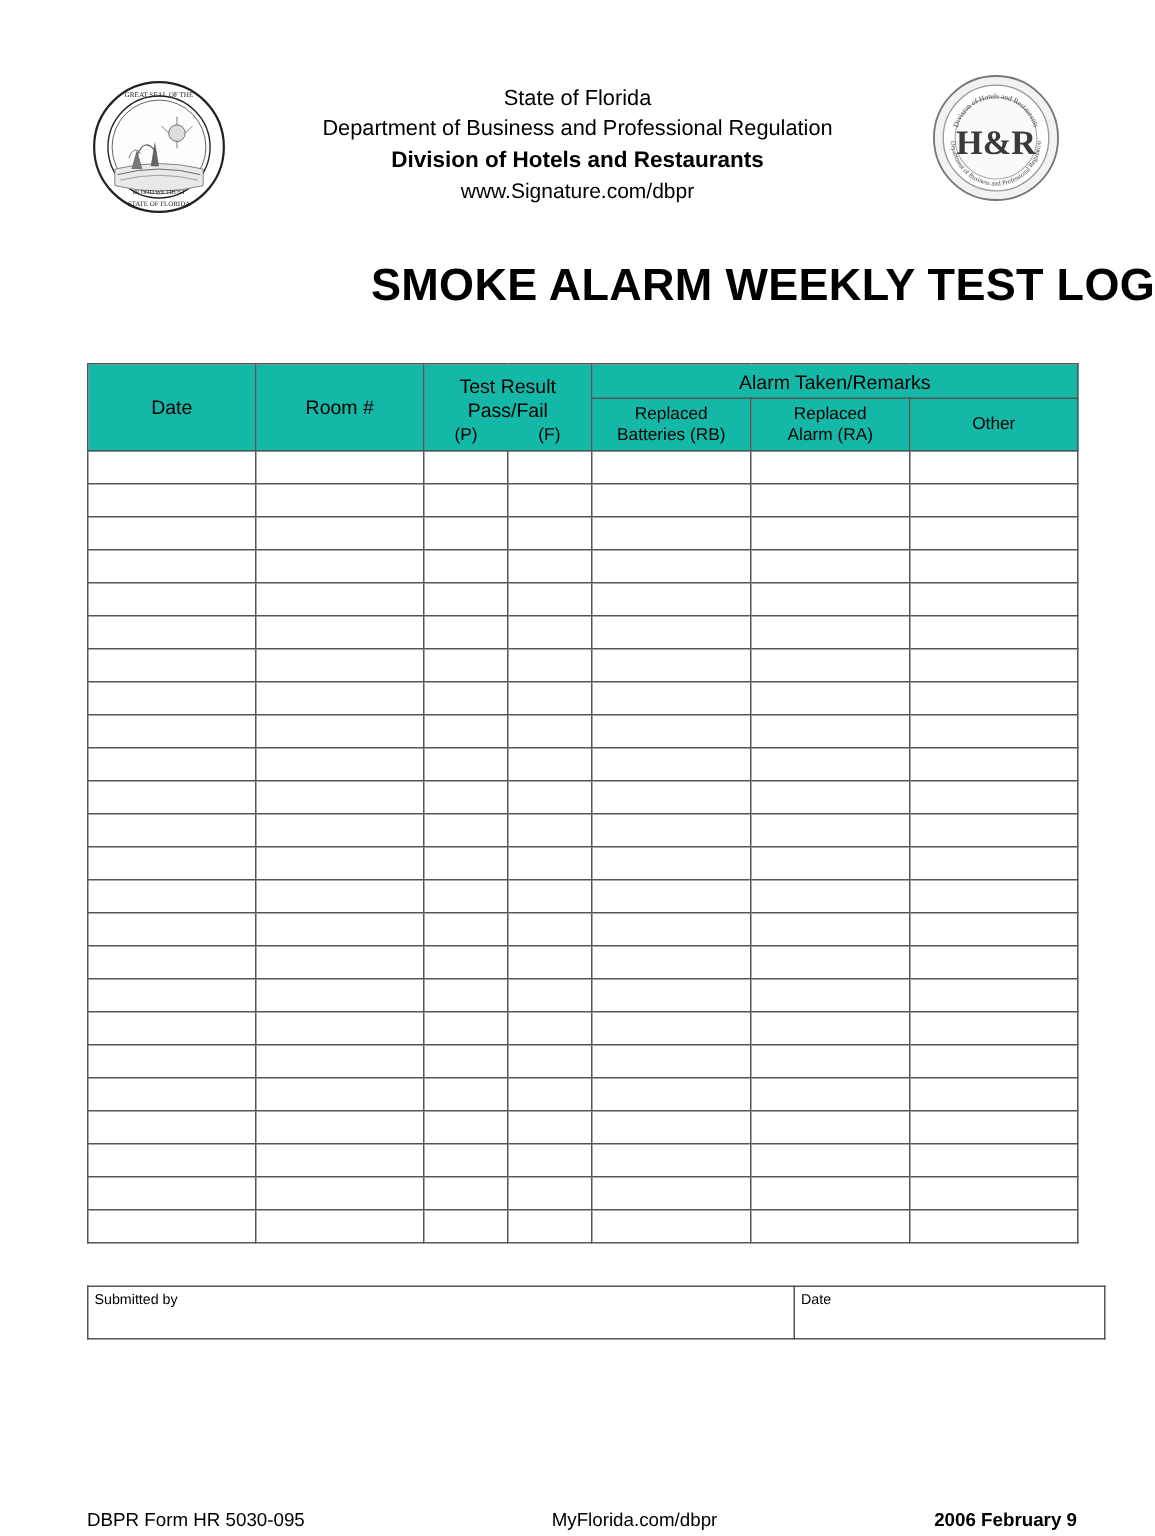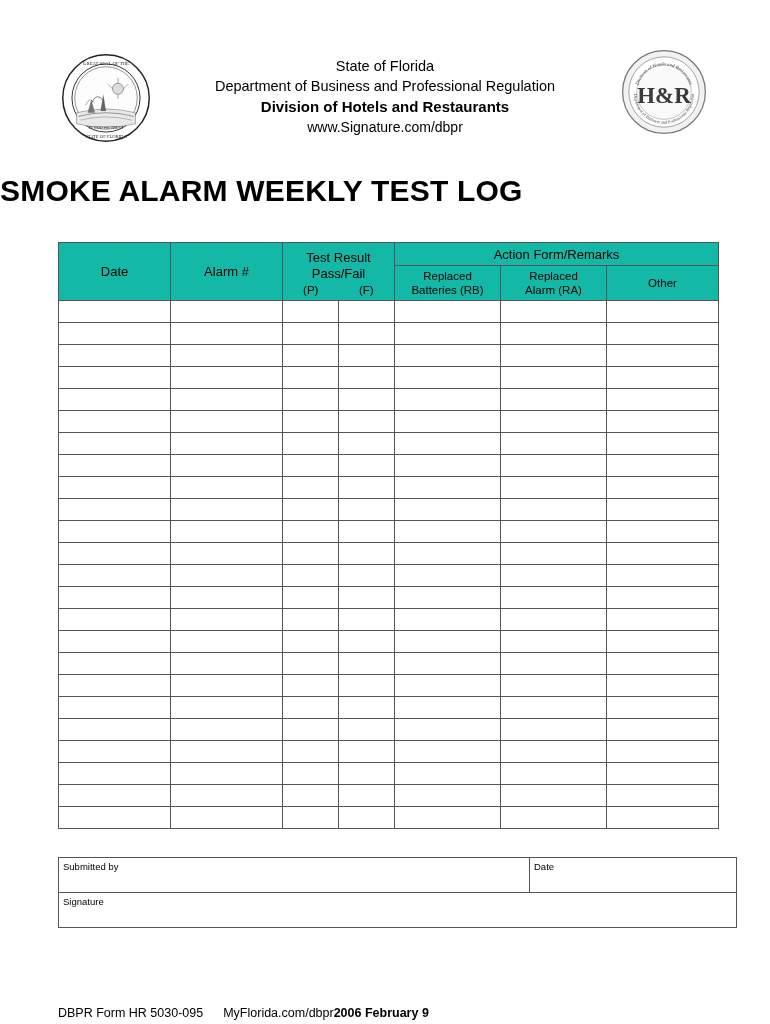--- a/index.html
+++ b/index.html
@@ -59,25 +59,25 @@
     font-size: 15px;
     font-weight: bold;
     line-height: 21px;
   }
   .header-text .line4 {
     font-size: 14px;
     line-height: 20px;
   }
 
   .form-title {
-    text-align: left;
+    text-align: right;
     font-size: 30px;
     font-weight: bold;
     letter-spacing: 0.2px;
-    margin: 20px 0 0 0;
+    margin: 20px 0 0 16px;
   }
 
   
   .table-wrap {
     margin: 34px 52px 0 58px;
   }
   table.log {
     border-collapse: collapse;
     width: 660px;
     table-layout: fixed;
@@ -162,21 +162,21 @@
   .sig-date { width: 198px; }
   .sig-signature { height: 40px; }
 
   
   .footer {
     position: absolute;
     left: 58px;
     right: 52px;
     bottom: 48px;
     display: flex;
-    justify-content: flex-start;
+    justify-content: space-between;
     font-size: 12.5px;
   }
   .footer .f-center { margin-left: 20px; }
   .footer .f-right { font-weight: bold; }
 </style>
 </head>
 <body>
 
 <div class="page">
 
@@ -232,34 +232,34 @@
           <col class="col-room">
           <col class="col-p">
           <col class="col-f">
         <col class="col-rb">
           <col class="col-ra">
           <col class="col-other">
       </colgroup>
       <thead>
         <tr>
           <th class="th-date" rowspan="2">Date</th>
-          <th class="th-room" rowspan="2">Alarm #</th>
+          <th class="th-room" rowspan="2">Room #</th>
           <th class="th-result" rowspan="2" colspan="2">
             <div class="result-stack">
               <div class="rs-top">
                 <div>Test Result</div>
                 <div>Pass/Fail</div>
               </div>
               <div class="result-pf">
                 <span>(P)</span>
                 <span>(F)</span>
               </div>
             </div>
           </th>
-          <th class="th-action-group" colspan="3">Action Form/Remarks</th>
+          <th class="th-action-group" colspan="3">Alarm Taken/Remarks</th>
         </tr>
         <tr>
           <th class="th-sub">
             <div>Replaced</div>
             <div>Batteries (RB)</div>
           </th>
           <th class="th-sub">
             <div>Replaced</div>
             <div>Alarm (RA)</div>
           </th>
@@ -491,25 +491,20 @@
     <table class="sig">
       <tbody>
           <tr>
         <td class="sig-submitted">
           <span>Submitted by</span>
         </td>
         <td class="sig-date">
           <span>Date</span>
         </td>
       </tr>
-      <tr>
-        <td class="sig-signature" colspan="2">
-          <span>Signature</span>
-        </td>
-      </tr>
     </tbody>
       </table>
   </div>
 
   <div class="footer">
     <div class="f-left">DBPR Form HR 5030-095</div>
     <div class="f-center">MyFlorida.com/dbpr</div>
     <div class="f-right">2006 February 9</div>
   </div>
 

